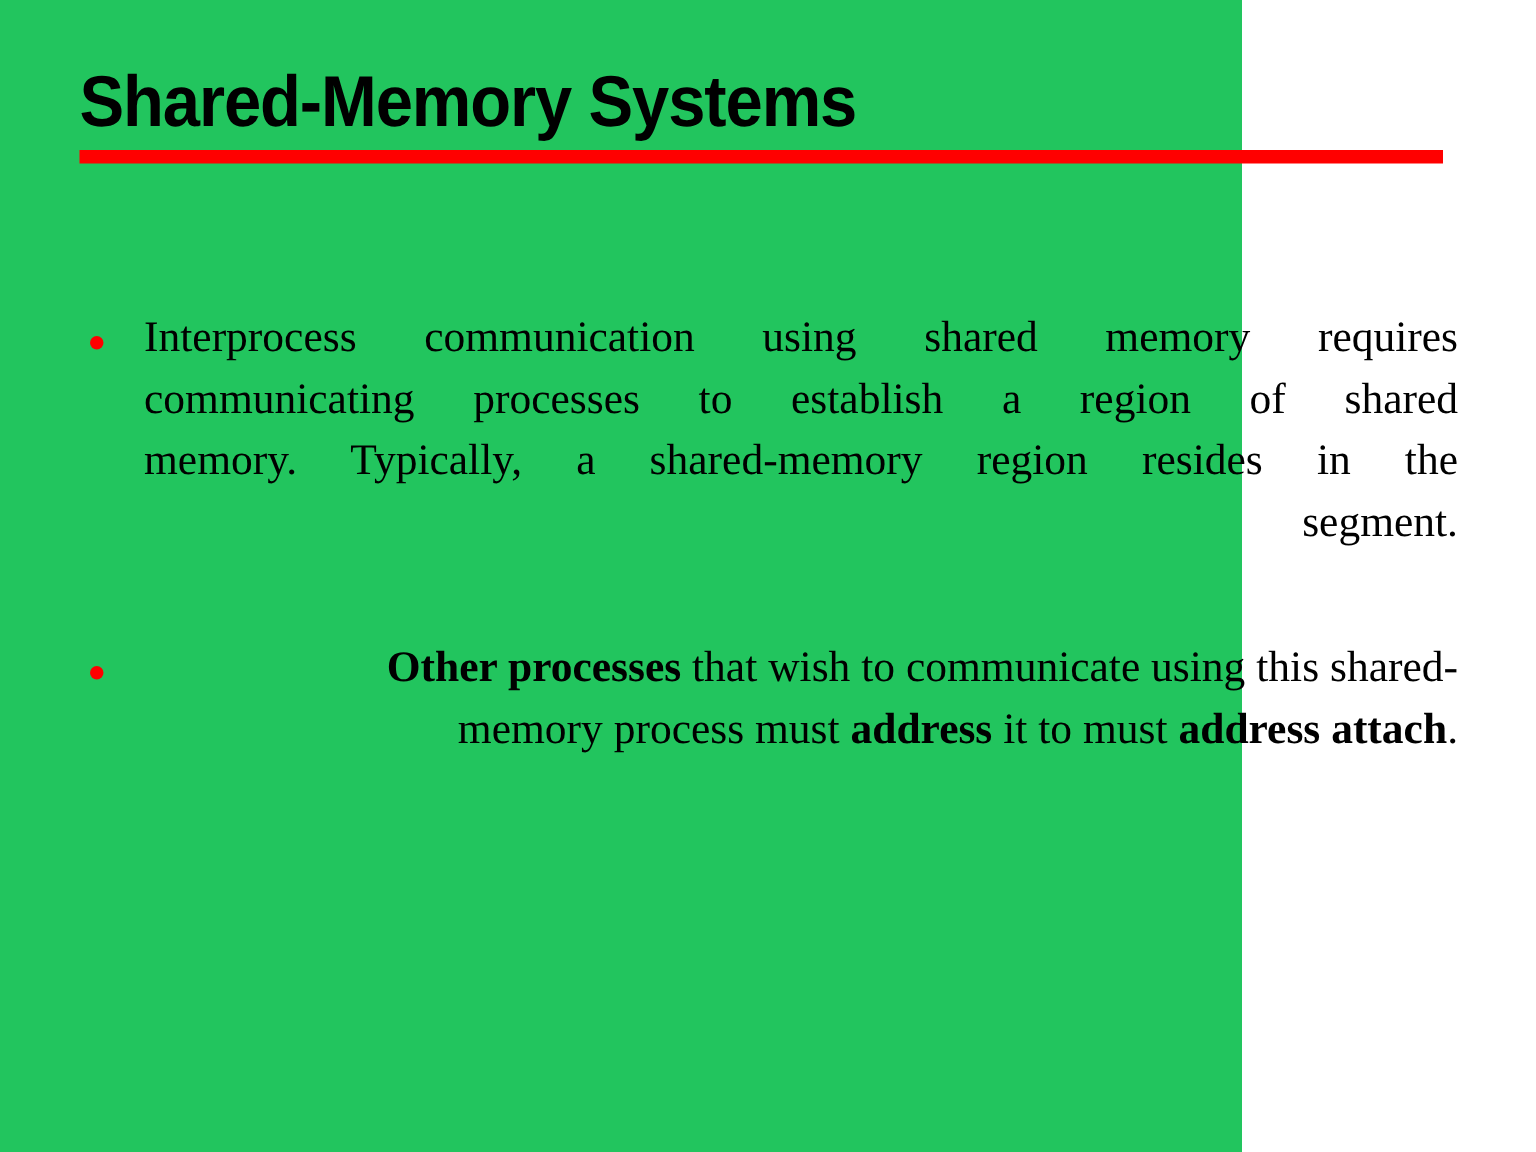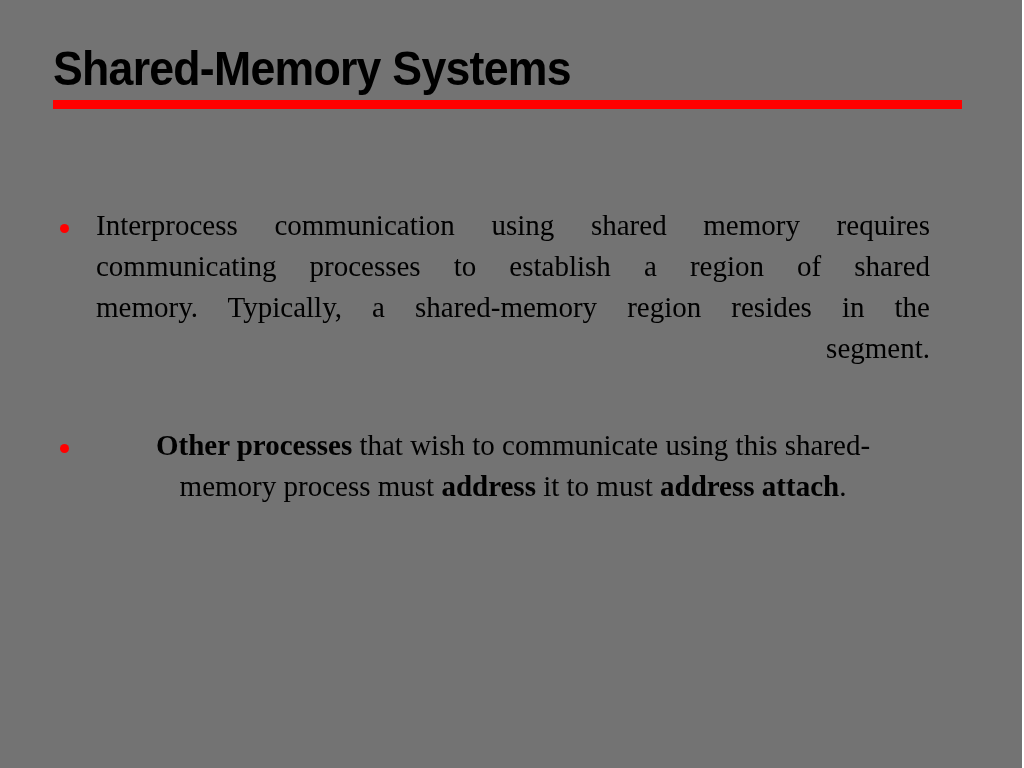--- a/index.html
+++ b/index.html
@@ -8,23 +8,23 @@
   }
   body {
     width: 1024px;
     height: 768px;
     background: #ffffff;
     font-family: "Liberation Serif", "DejaVu Serif", serif;
     overflow: hidden;
   }
   .slide {
     position: relative;
-    width: 1022px;
+    width: 828px;
     height: 768px;
-    background: #737373;
+    background: #22c55e;
   }
 
   
   .title-block {
     position: absolute;
     left: 0;
     top: 0;
     width: 1024px;
   }
   .slide-title {
@@ -55,21 +55,21 @@
   .body-area {
     position: absolute;
     left: 0;
     top: 205px;
     width: 1024px;
   }
   .bullet-row {
     position: relative;
     display: block;
     padding-left: 96px;
-    padding-right: 94px;
+    padding-right: 52px;
   }
   .bullet-row + .bullet-row {
     margin-top: 56px;
   }
   .bullet-marker {
     position: absolute;
     left: 60px;
     top: 19px;
     width: 9px;
     height: 9px;
@@ -96,21 +96,21 @@
     text-align: justify;
     text-align-last: justify;
     white-space: nowrap;
   }
   .bullet-text.justify-all > .last-line {
     display: block;
     text-align: right;
   }
   .bullet-text.two-line > .break-line {
     display: block;
-    text-align: center;
+    text-align: right;
     white-space: nowrap;
   }
 </style>
 </head>
 <body>
 
 <div class="slide">
 
   <div class="title-block">
     <h1 class="slide-title">Shared-Memory Systems</h1>

